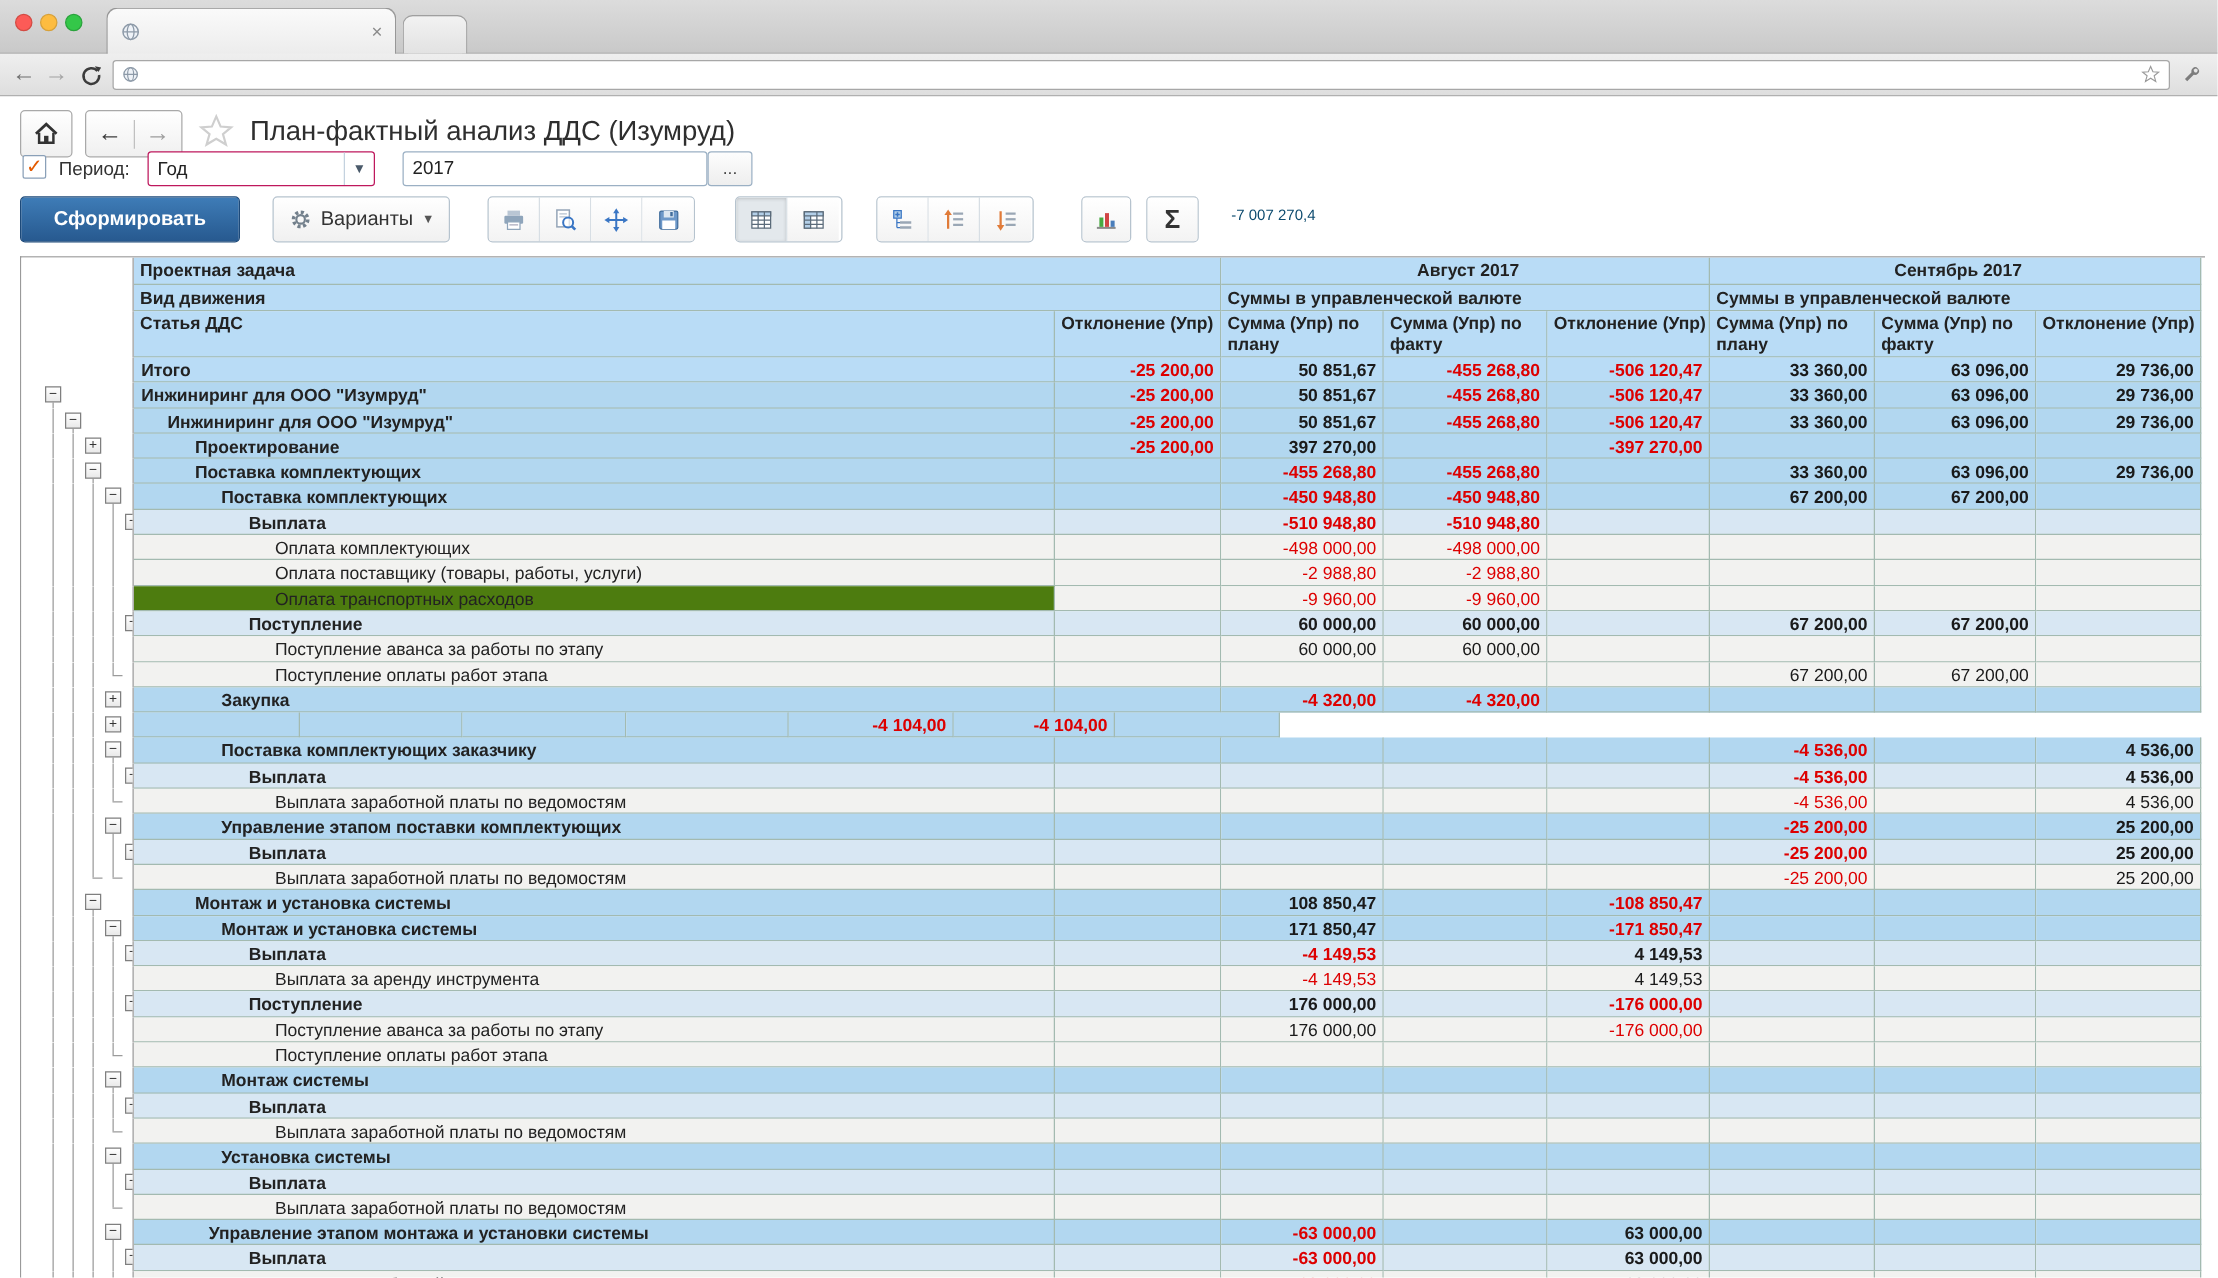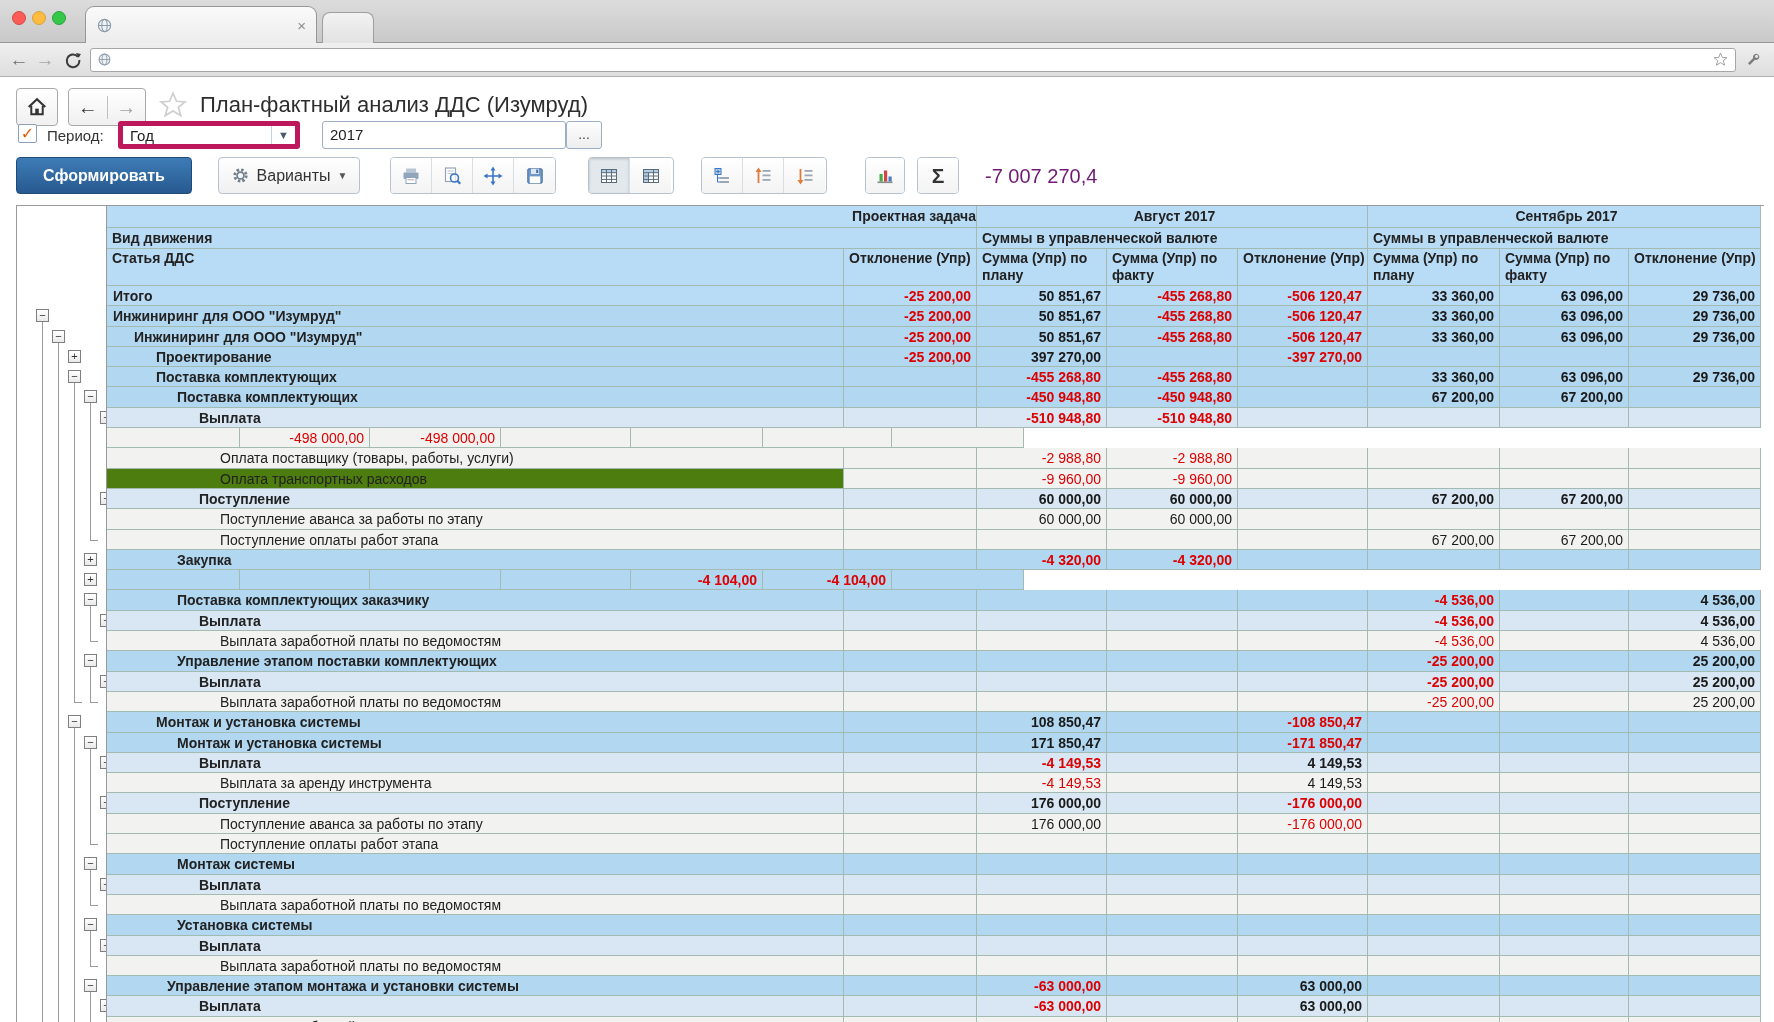--- a/index.html
+++ b/index.html
@@ -33,21 +33,21 @@
   .btn-frame{position:absolute;background:linear-gradient(#ffffff,#f0f0f0);
     border:1px solid #a9a9a9;border-radius:4px;display:flex;align-items:center;justify-content:center;}
   .appstar{position:absolute;left:158px;top:90px;}
   .apptitle{position:absolute;left:200px;top:92px;font-size:22px;color:#2e2e2e;}
   
   .chk{position:absolute;left:18px;top:124px;width:19px;height:19px;background:#fff;
     border:1px solid #8aa0b8;border-radius:2px;text-align:center;
     color:#e35a00;font-weight:bold;font-size:16px;line-height:17px;}
   .periodlabel{position:absolute;left:47px;top:127px;font-size:15px;color:#333;}
   .selectbox{position:absolute;left:118px;top:121px;width:182px;height:28px;background:#fff;
-    border:5px solid #be185d;border-radius:3px;display:flex;align-items:center;
+    border:1px solid #be185d;border-radius:3px;display:flex;align-items:center;
     font-size:15px;padding-left:7px;}
   .selectbox .arrow{margin-left:auto;border-left:1px solid #c4d2df;width:24px;height:100%;
     display:flex;align-items:center;justify-content:center;color:#4a5a6a;font-size:11px;}
   .inputbox{position:absolute;left:322px;top:121px;width:244px;height:28px;background:#fff;
     border:1px solid #9bb0c4;border-radius:3px;font-size:15px;line-height:26px;padding-left:7px;}
   .morebtn{position:absolute;left:566px;top:121px;width:36px;height:28px;
     background:linear-gradient(#fdfdfd,#eee);border:1px solid #9bb0c4;border-radius:3px;
     text-align:center;font-size:14px;line-height:24px;color:#444;}
   
   .genbtn{position:absolute;left:16px;top:157px;width:176px;height:37px;
@@ -56,21 +56,21 @@
   .varbtn{position:absolute;left:218px;top:157px;width:142px;height:37px;
     background:linear-gradient(#fff,#f0f0f0);border:1px solid #b6c3ce;border-radius:4px;
     display:flex;align-items:center;justify-content:center;gap:7px;font-size:16px;color:#333;}
   .tgroup{position:absolute;top:157px;height:37px;background:#fff;
     border:1px solid #b6c3ce;border-radius:4px;display:flex;overflow:hidden;}
   .tbtn{width:41px;height:100%;display:flex;align-items:center;justify-content:center;
     border-right:1px solid #d7dee4;background:linear-gradient(#fff,#f3f3f3);}
   .tbtn:last-child{border-right:none;}
   .tbtn.pressed{background:#e3e8ec;box-shadow:inset 0 1px 3px rgba(0,0,0,.18);}
   .sigma{font-size:21px;font-weight:bold;color:#333;}
-  .seltotal{position:absolute;left:985px;top:165px;font-size:20px;color:#701a75;}
+  .seltotal{position:absolute;left:985px;top:165px;font-size:12px;color:#0c4a6e;}
   
   .table{position:absolute;left:16px;top:205px;width:1748px;height:817px;overflow:hidden;
     border-top:1px solid var(--outer);border-left:1px solid var(--outer);font-size:14px;}
   .trow{display:flex;width:1747px;}
   .cell{border-right:1px solid var(--grid);border-bottom:1px solid var(--grid);
     overflow:hidden;white-space:nowrap;line-height:19px;}
   .w-gutter{width:90px;border-right:1px solid var(--outer);border-bottom:none;position:relative;background:#fff;}
   .w-label{width:737px;}
   .w-c0{width:133px;} .w-c1{width:130px;} .w-c2{width:131px;} .w-c3{width:130px;}
   .w-c4{width:132px;} .w-c5{width:129px;} .w-c6{width:132px;}
@@ -289,21 +289,21 @@
 </div>
 
 <div class="tgroup" style="left:917px;width:42px;">
   <div class="tbtn sigma" style="width:40px;">Σ</div>
 </div>
 <div class="seltotal">-7 007 270,4</div>
 
 <div class="table">
   <div class="trow hrow hr1">
     <div class="cell w-gutter"></div>
-    <div class="cell w-m1" style="background: rgb(185, 220, 246); text-align: right;">Проектная задача</div>
+    <div class="cell w-m1" style="background: rgb(185, 220, 246);">Проектная задача</div>
     <div class="cell w-aug center" style="background: rgb(185, 220, 246);">Август 2017</div>
     <div class="cell w-sep center" style="background: rgb(185, 220, 246);">Сентябрь 2017</div>
   </div>
   <div class="trow hrow hr2">
     <div class="cell w-gutter"></div>
     <div class="cell w-m1" style="background: rgb(185, 220, 246);">Вид движения</div>
     <div class="cell w-aug" style="background: rgb(185, 220, 246);">Суммы в управленческой валюте</div>
     <div class="cell w-sep" style="background: rgb(185, 220, 246);">Суммы в управленческой валюте</div>
   </div>
   <div class="trow hrow hr3">
@@ -425,20 +425,21 @@
         <div class="cell val w-c6 b" style="background: rgb(216, 231, 243); color: rgb(26, 26, 26);"></div>
       </div>
       <div class="trow drow">
         <div class="cell w-gutter">
           <div class="gline" style="left: 25px; top: 0px; bottom: 0px;"></div>
           <div class="gline" style="left: 41px; top: 0px; bottom: 0px;"></div>
           <div class="gline" style="left: 57px; top: 0px; bottom: 0px;"></div>
           <div class="gline" style="left: 73px; top: 0px; bottom: 0px;"></div>
           <div class="gline" style="left: 89px; top: 0px; bottom: 0px;"></div>
         </div>
+        <div class="cell w-label" style="padding-left: 113px; background: rgb(242, 242, 240);">Оплата комплектующих</div>
         <div class="cell val w-c0" style="background: rgb(242, 242, 240); color: rgb(26, 26, 26);"></div>
         <div class="cell val w-c1" style="background: rgb(242, 242, 240); color: rgb(221, 0, 0);">-498 000,00</div>
         <div class="cell val w-c2" style="background: rgb(242, 242, 240); color: rgb(221, 0, 0);">-498 000,00</div>
         <div class="cell val w-c3" style="background: rgb(242, 242, 240); color: rgb(26, 26, 26);"></div>
         <div class="cell val w-c4" style="background: rgb(242, 242, 240); color: rgb(26, 26, 26);"></div>
         <div class="cell val w-c5" style="background: rgb(242, 242, 240); color: rgb(26, 26, 26);"></div>
         <div class="cell val w-c6" style="background: rgb(242, 242, 240); color: rgb(26, 26, 26);"></div>
       </div>
       <div class="trow drow">
         <div class="cell w-gutter">

